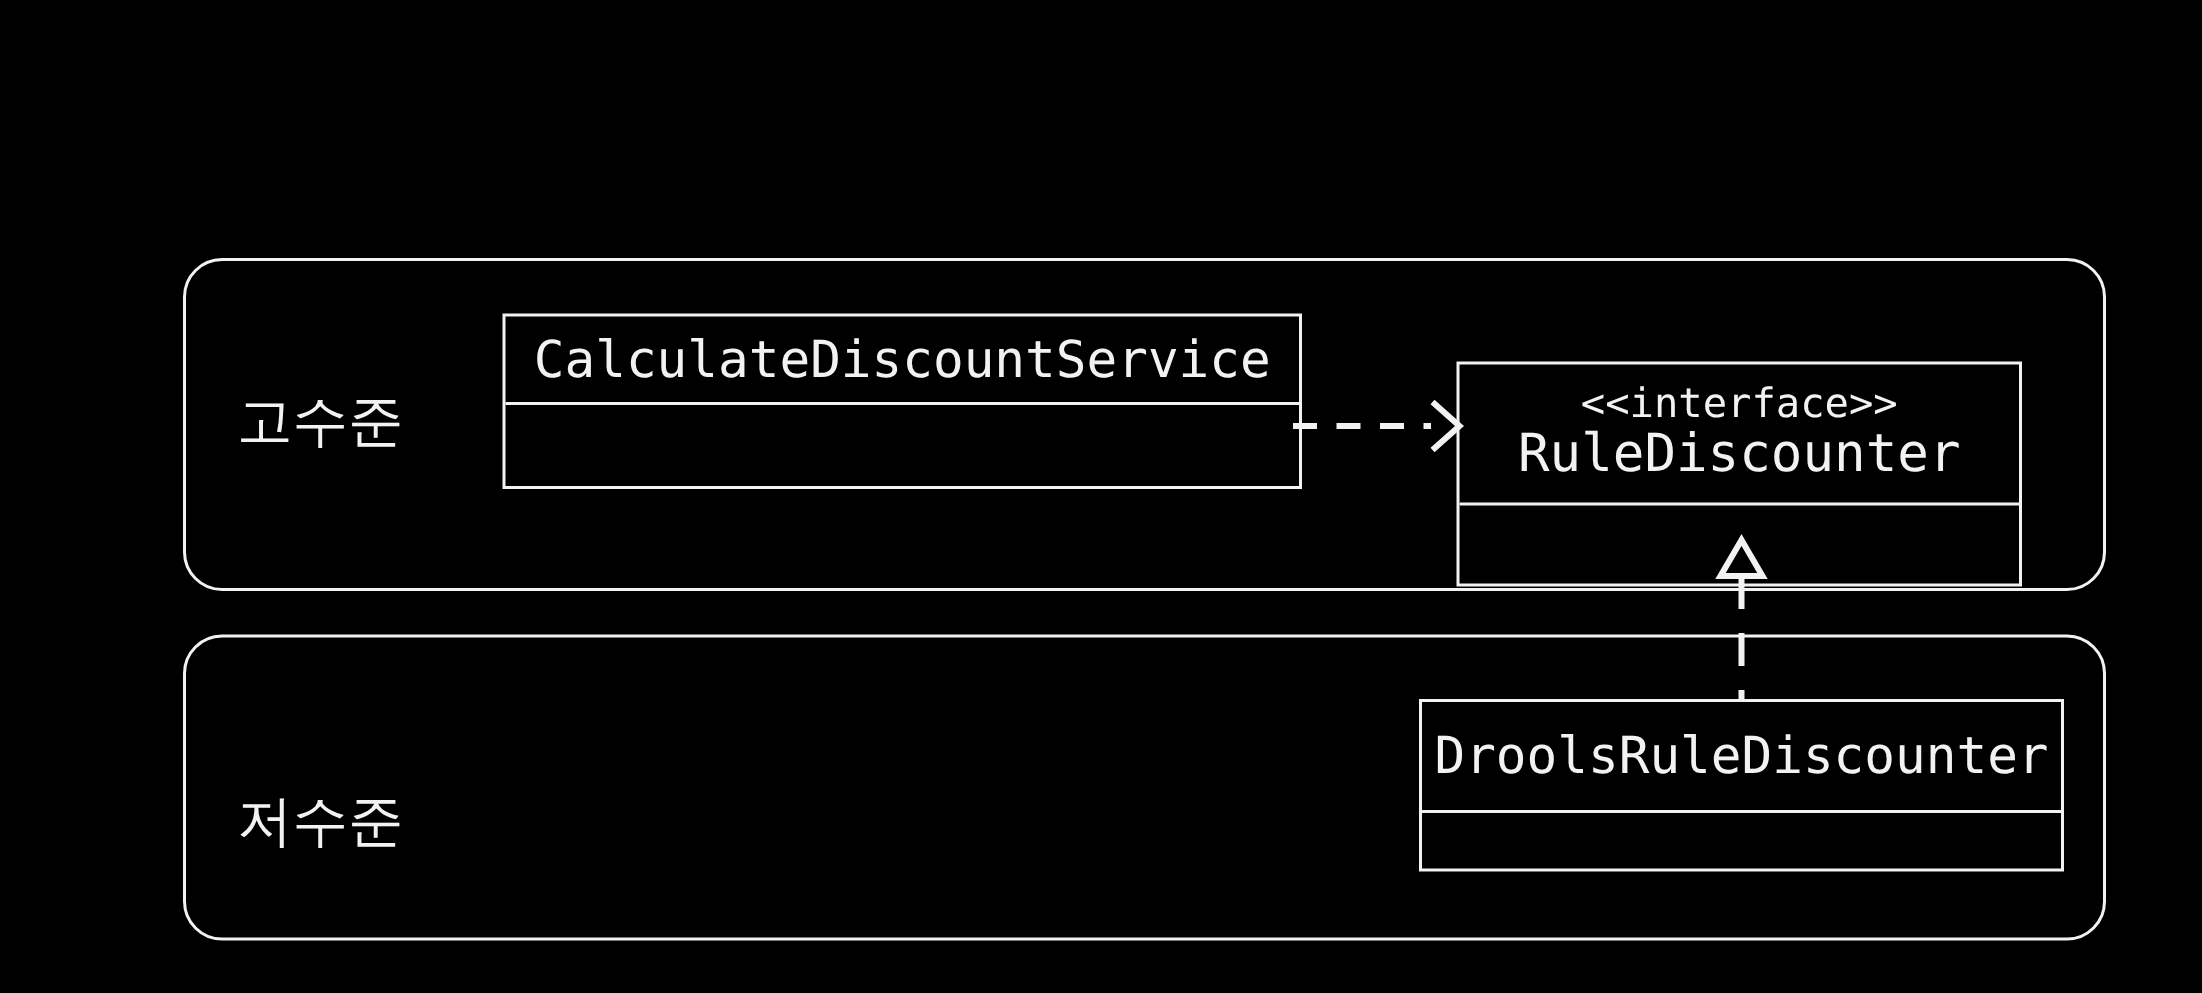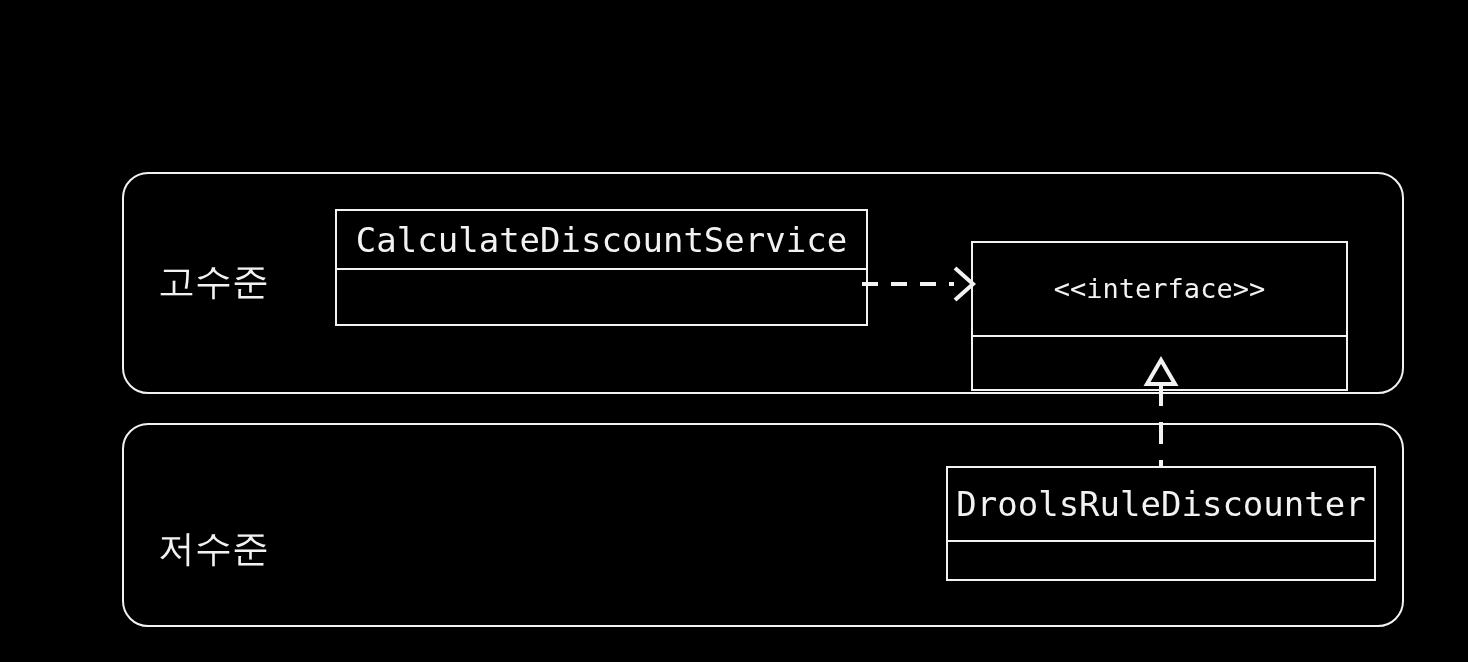--- a/index.html
+++ b/index.html
@@ -122,20 +122,21 @@
   
   <div id="class-calculate-discount-service" class="uml-class">
     <div class="uml-name">CalculateDiscountService</div>
     <div class="uml-compartment"></div>
   </div>
 
   
   <div id="class-rule-discounter" class="uml-class">
     <div class="uml-name">
       <span class="stereotype">&lt;&lt;interface&gt;&gt;</span>
+      <span class="type-name">RuleDiscounter</span>
     </div>
     <div class="uml-compartment"></div>
   </div>
 
    RuleDiscounter --&gt;
   <svg id="dependency-arrow" viewBox="0 0 118 52">
     <line x1="0" y1="26" x2="92" y2="26" stroke="#f2f2f2" stroke-width="4" stroke-dasharray="16 13"></line>
     <polyline points="93,10 111,26 93,42" fill="none" stroke="#f2f2f2" stroke-width="4" stroke-linecap="butt" stroke-linejoin="miter"></polyline>
   </svg>
 

